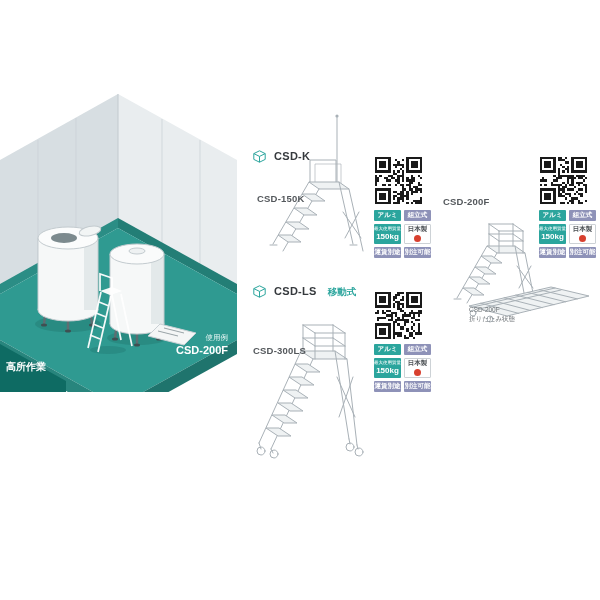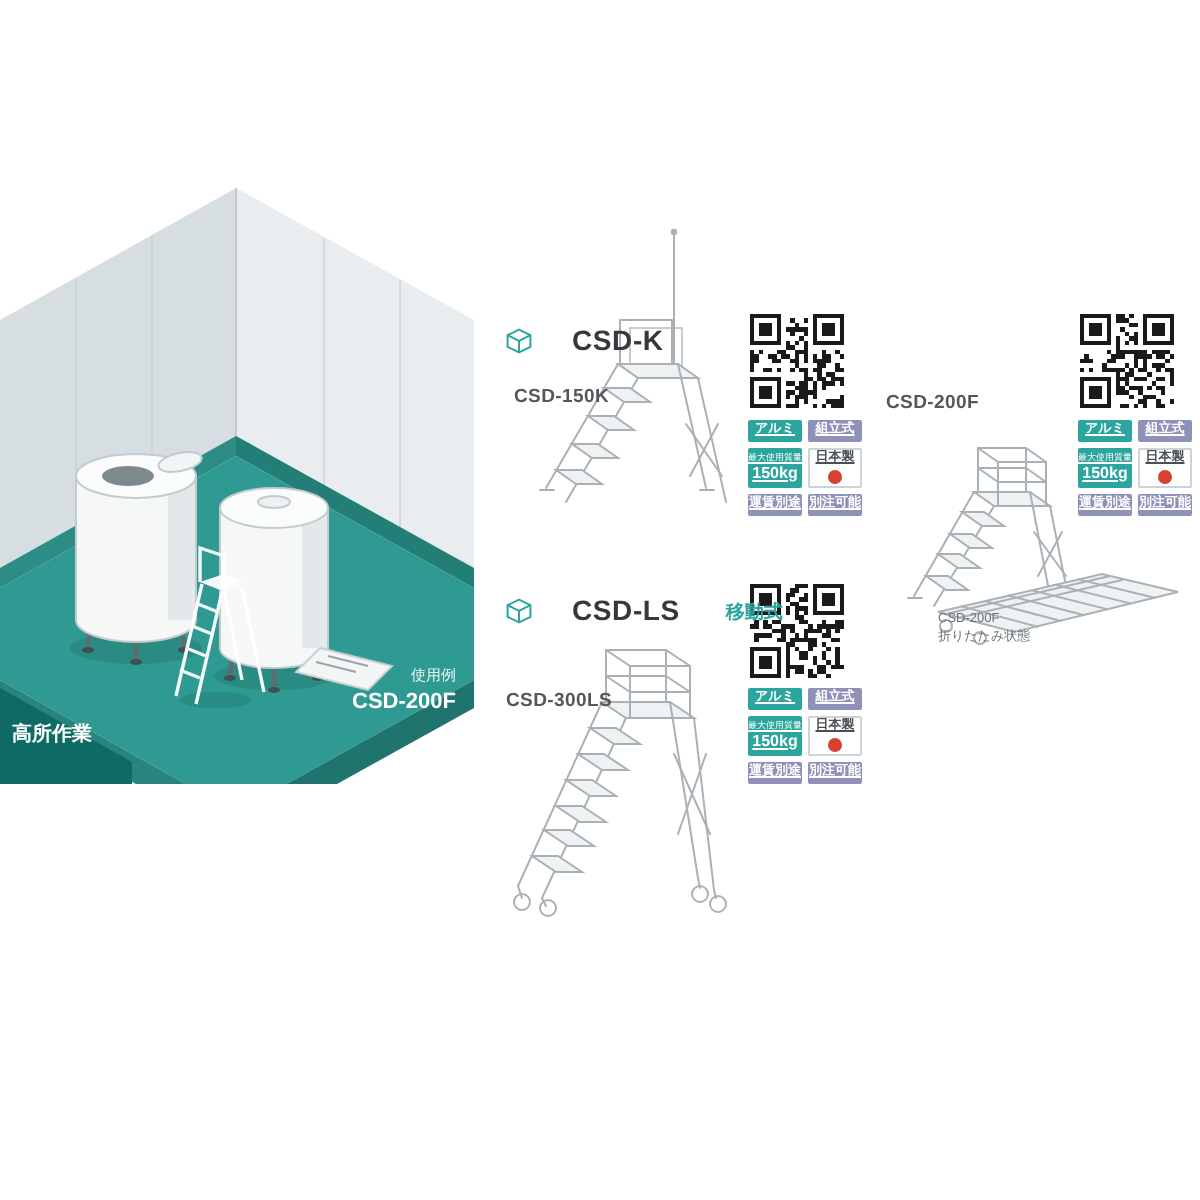--- a/index.html
+++ b/index.html
@@ -31,21 +31,21 @@
   .caption{position:absolute;left:2px;top:394px;width:348px;margin:0;
     font-size:9.5px;line-height:17px;color:#41464a;letter-spacing:.2px;}
 
   
   .product{position:absolute;}
   .sec-k {left:253px;top:146px;width:182px;height:132px;}
   .sec-ls{left:253px;top:281px;width:182px;height:185px;}
   .sec-f {left:435px;top:146px;width:165px;height:195px;}
 
   .phead{position:absolute;left:0;top:0;display:flex;align-items:center;gap:4px;z-index:3;}
-  .phead h2{margin:16px;font-size:14px;font-weight:bold;color:#35393d;letter-spacing:.3px;}
+  .phead h2{margin:4px;font-size:11px;font-weight:bold;color:#35393d;letter-spacing:.3px;}
   .subtype{font-size:9.5px;font-weight:bold;color:var(--accent);margin-left:3px;padding-top:2px;}
   .cube{width:13px;height:13px;display:block;}
   .cube svg{display:block}
   .cube .ck{stroke:var(--accent);fill:none;stroke-width:1;}
 
   .model{position:absolute;font-size:9.5px;font-weight:bold;color:#54585c;letter-spacing:.2px;z-index:3;}
   .sec-k  .model{left:4px;top:47px;}
   .sec-ls .model{left:0;top:64px;}
   .sec-f  .model{left:8px;top:50px;}
 
@@ -59,21 +59,21 @@
 
   .qr{position:absolute;width:47px;height:47px;background:#fff;z-index:2;}
   .sec-k .qr,.sec-ls .qr{left:122px;top:11px;}
   .sec-f .qr{left:105px;top:11px;}
 
   .badges{position:absolute;display:grid;grid-template-columns:27px 27px;gap:3px;width:57px;z-index:2;}
   .sec-k  .badges{left:121px;top:64px;}
   .sec-ls .badges{left:121px;top:63px;}
   .sec-f  .badges{left:104px;top:64px;}
   .badge{display:flex;align-items:center;justify-content:center;font-size:6.5px;font-weight:bold;
-    color:#fff;border-radius:1px;line-height:1;height:11px;overflow:hidden;text-decoration:underline;}
+    color:#fff;border-radius:1px;line-height:1;height:11px;overflow:hidden;}
   .b-teal{background:var(--badge-teal);}
   .b-purple{background:var(--badge-purple);}
   .b-load{background:var(--badge-teal);flex-direction:column;height:20px;gap:1px;}
   .b-load .bl-top{font-size:4.5px;font-weight:normal;}
   .b-load .bl-val{font-size:8px;font-weight:bold;}
   .b-japan{background:#fff;border:1px solid #cdd2d6;color:#4a4f53;flex-direction:column;height:20px;gap:2px;box-sizing:border-box;}
   .jdot{width:7px;height:7px;border-radius:50%;background:var(--japan-red);}
 
   .folded-cap{position:absolute;left:34px;top:159px;font-size:6.5px;line-height:9px;color:#6b7074;z-index:3;}
 </style>

